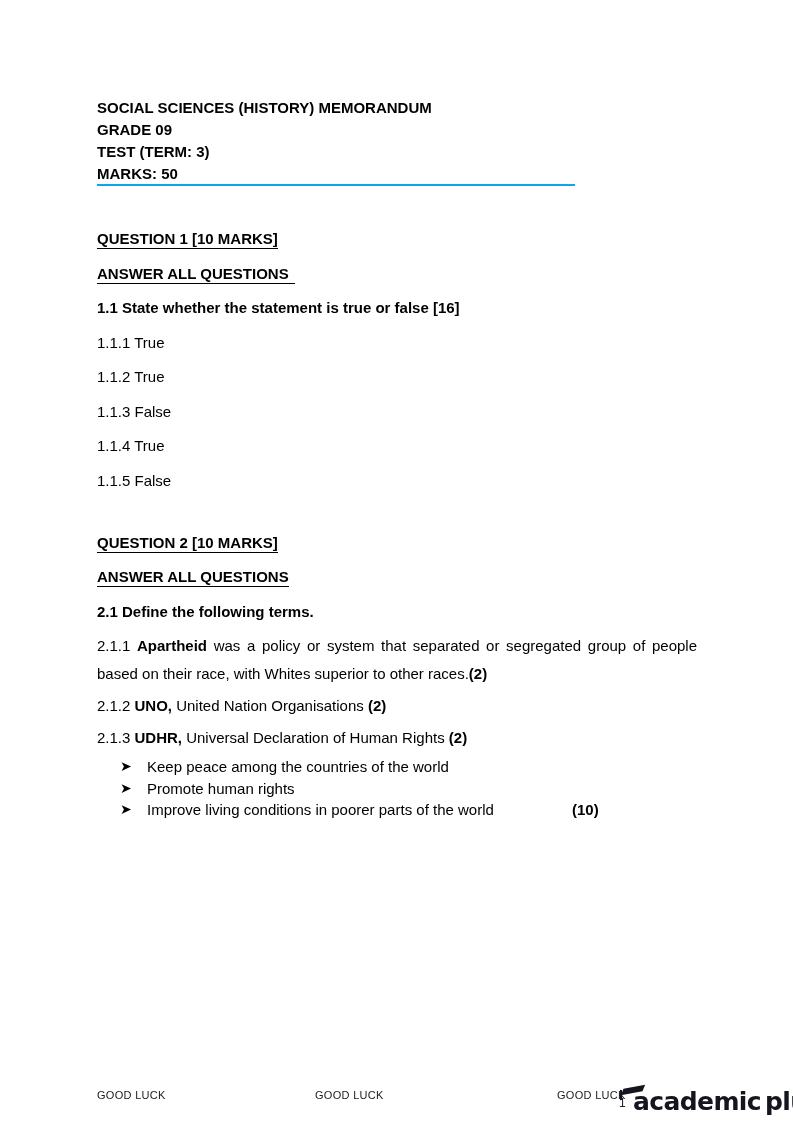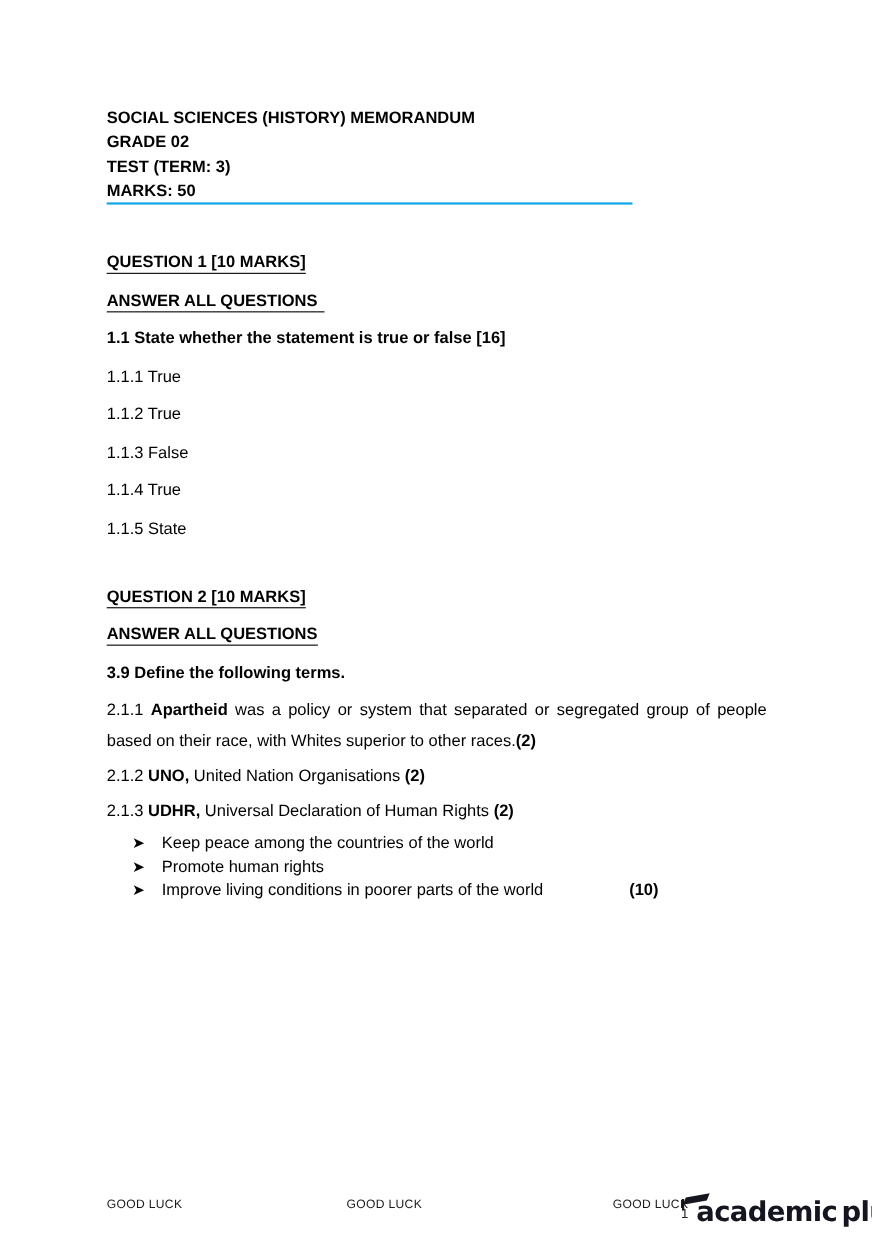--- a/index.html
+++ b/index.html
@@ -134,50 +134,50 @@
   }
 </style>
 </head>
 <body>
 
 <div class="page">
   <div class="content">
 
     <div class="hdr">
       <p>SOCIAL SCIENCES (HISTORY) MEMORANDUM</p>
-      <p>GRADE 02</p>
+      <p>GRADE 09</p>
       <p>TEST (TERM: 3)</p>
       <div class="marks-line">
         <span>MARKS: 50</span>
       </div>
     </div>
 
     <div class="sect-q1">
       <p class="line bold">
         <span class="uline">QUESTION 1 [10 MARKS]</span>
       </p>
       <p class="line bold">
         <span class="uline uline-pad">ANSWER ALL QUESTIONS</span>
       </p>
       <p class="line bold">1.1 State whether the statement is true or false [16]</p>
       <p class="line">1.1.1 True</p>
       <p class="line">1.1.2 True</p>
       <p class="line">1.1.3 False</p>
       <p class="line">1.1.4 True</p>
-      <p class="line">1.1.5 State</p>
+      <p class="line">1.1.5 False</p>
     </div>
 
     <div class="sect-q2">
       <p class="line bold">
         <span class="uline">QUESTION 2 [10 MARKS]</span>
       </p>
       <p class="line bold">
         <span class="uline">ANSWER ALL QUESTIONS</span>
       </p>
-      <p class="line bold">3.9 Define the following terms.</p>
+      <p class="line bold">2.1 Define the following terms.</p>
 
       <p class="line just def">
         <span>2.1.1 </span><span class="bold">Apartheid</span><span> was a policy or system that separated or segregated group of people based on their race, with Whites superior to other races.</span><span class="bold">(2)</span>
       </p>
       <p class="line just def">
         <span>2.1.2 </span><span class="bold">UNO,</span><span> United Nation Organisations </span><span class="bold">(2)</span>
       </p>
       <p class="line just def">
         <span>2.1.3 </span><span class="bold">UDHR,</span><span> Universal Declaration of Human Rights </span><span class="bold">(2)</span>
       </p>

